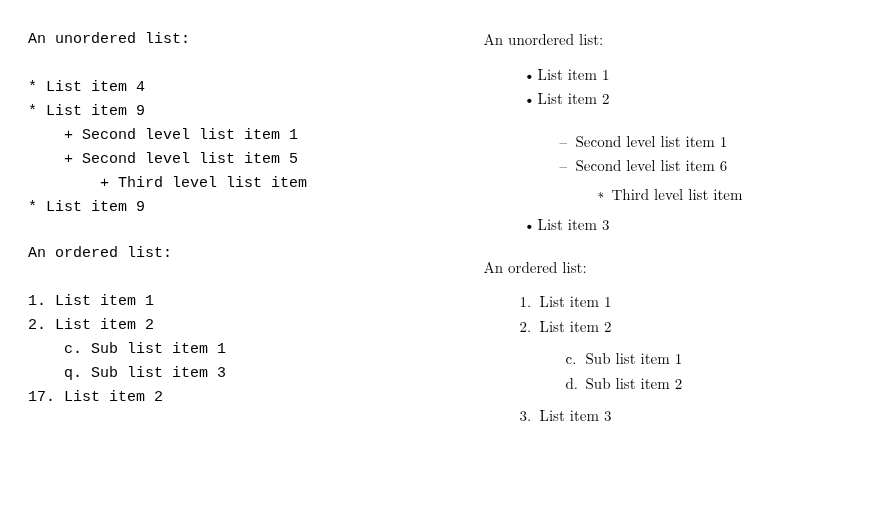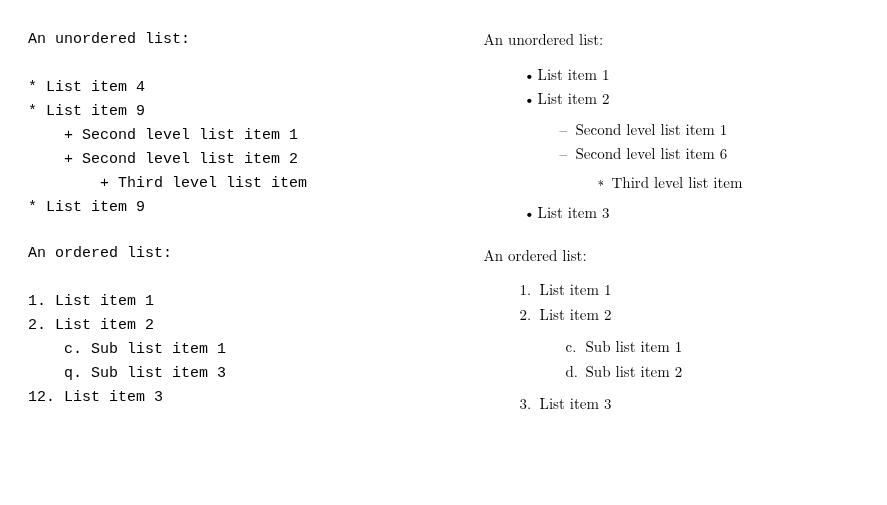--- a/index.html
+++ b/index.html
@@ -50,21 +50,21 @@
       margin: 2px 0;
     }
     .right-panel .ul-l1 > li::before {
       content: "•";
       position: absolute;
       left: 0;
       top: 0;
     }
     .right-panel .ul-l2 {
       padding-left: 22px;
-      margin-top: 8px;
+      margin-top: 20px;
       margin-bottom: 8px;
     }
     .right-panel .ul-l2 > li {
       position: relative;
       padding-left: 16px;
       margin: 2px 0;
     }
     .right-panel .ul-l2 > li::before {
       content: "–";
       position: absolute;
@@ -121,34 +121,34 @@
 <body>
 
 <div class="left-panel">
   <div class="block">
     <div class="line">An unordered list:</div>
     <div class="line">&nbsp;</div>
     <div id="left-unordered-lines">
         <div class="line">* List item 4</div>
         <div class="line">* List item 9</div>
         <div class="line">    + Second level list item 1</div>
-        <div class="line">    + Second level list item 2</div>
+        <div class="line">    + Second level list item 5</div>
         <div class="line">        + Third level list item</div>
         <div class="line">* List item 9</div>
       </div>
   </div>
   <div class="block">
     <div class="line">An ordered list:</div>
     <div class="line">&nbsp;</div>
     <div id="left-ordered-lines">
         <div class="line">1. List item 1</div>
         <div class="line">2. List item 2</div>
         <div class="line">    c. Sub list item 1</div>
         <div class="line">    q. Sub list item 3</div>
-        <div class="line">12. List item 3</div>
+        <div class="line">17. List item 2</div>
       </div>
   </div>
 </div>
 
 <div class="right-panel">
   <div class="heading">An unordered list:</div>
   <ul class="ul-l1" id="right-unordered">
       <li><span>List item 1</span></li>
       <li><span>List item 2</span><ul class="ul-l2">
           <li><span>Second level list item 1</span></li>

